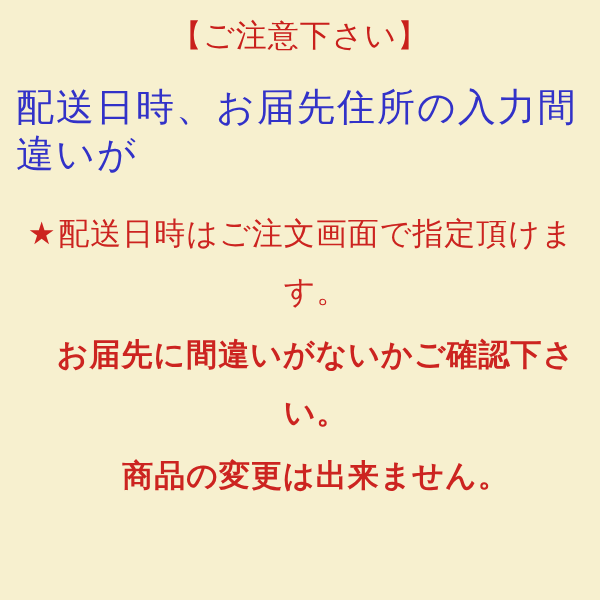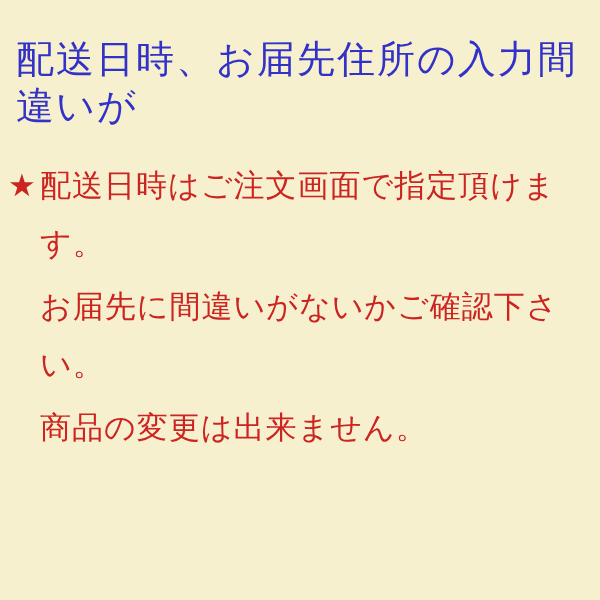--- a/index.html
+++ b/index.html
@@ -42,41 +42,44 @@
     display: block;
   }
   .notices {
     margin-top: 27px;
     color: var(--notice-red, #cc2420);
     font-size: 31px;
     letter-spacing: 1px;
   }
   .notice {
     margin-bottom: 5px;
+    text-align: center;
   }
   .notice-line {
     display: block;
     line-height: 58px;
     padding-left: 32px;
     text-indent: -32px;
   }
   .notice-line.cont {
     text-indent: 0;
+    font-weight: bold;
   }
   .star {
     display: inline-block;
     width: 32px;
     text-indent: 0;
   }
 </style>
 </head>
 <body>
 
 <div class="page">
 
+  <h1 class="title">【ご注意下さい】</h1>
 
   <p class="intro">
     <span class="intro-line">配送日時、お届先住所の入力間違いが</span>
   </p>
 
   <div class="notices">
 
     <div class="notice">
       <span class="notice-line"><span class="star">★</span><span>配送日時はご注文画面で指定頂けます。</span></span>
     </div>

